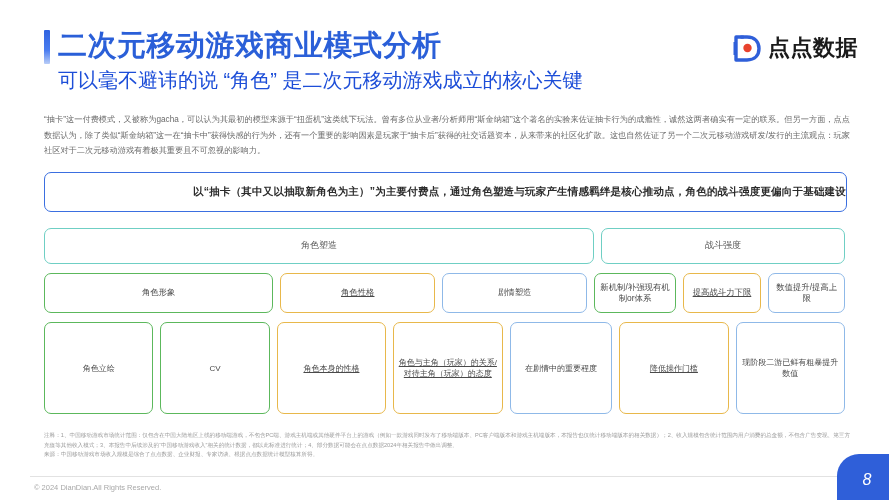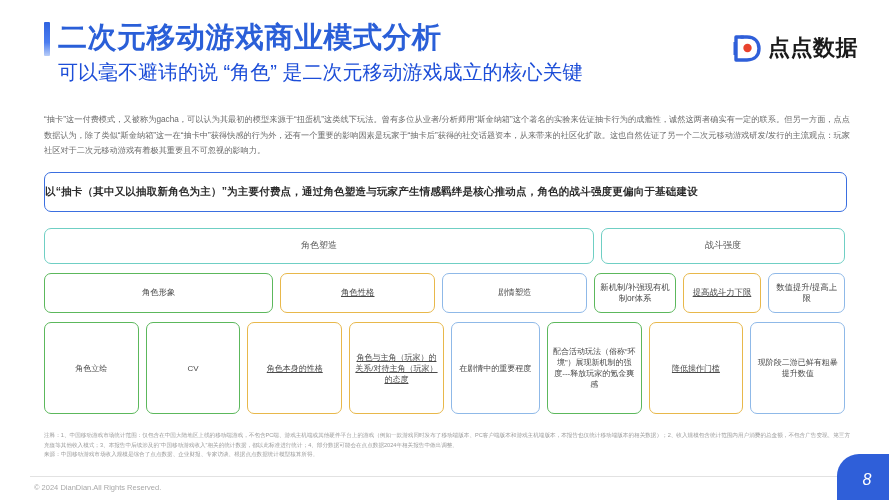--- a/index.html
+++ b/index.html
@@ -15,21 +15,21 @@
     width: 889px;
     height: 500px;
     background: #ffffff;
     overflow: hidden;
   }
 
   
   .header {
     position: absolute;
     left: 44px;
-    top: 18px;
+    top: 26px;
     right: 30px;
     height: 66px;
   }
   .title-accent {
     position: absolute;
     left: 0px;
     top: 4px;
     width: 6px;
     height: 34px;
     background: linear-gradient(180deg, #2f63e0 0%, #4b7df0 60%, #b9cdf7 100%);
@@ -94,21 +94,21 @@
     position: absolute;
     left: 44px;
     top: 172px;
     width: 801px;
     height: 38px;
     border: 1.2px solid #3b6fe0;
     border-radius: 7px;
     background: #ffffff;
     display: flex;
     align-items: center;
-    justify-content: flex-start;
+    justify-content: flex-end;
   }
   .callout-text {
     font-size: 10.5px;
     font-weight: bold;
     color: #2b2b2b;
     letter-spacing: 0.2px;
   }
 
   
   .diagram {
@@ -264,23 +264,20 @@
         </div>
         <div class="cell yellow" style="flex: 75 0 0px;">
           <span>角色本身的性格</span>
         </div>
         <div class="cell yellow" style="flex: 75 0 0px;">
           <span>角色与主角（玩家）的关系/对待主角（玩家）的态度</span>
         </div>
         <div class="cell blue" style="flex: 70 0 0px;">
           <span>在剧情中的重要程度</span>
         </div>
-        <div class="cell green" style="flex: 75 0 0px;">
-          <span>配合活动玩法（俗称“环境”）展现新机制的强度---释放玩家的氪金爽感</span>
-        </div>
         <div class="cell yellow" style="flex: 75 0 0px;">
           <span>降低操作门槛</span>
         </div>
         <div class="cell blue" style="flex: 75 0 0px;">
           <span>现阶段二游已鲜有粗暴提升数值</span>
         </div>
       </div>
   </div>
 
   <div class="footnote">

